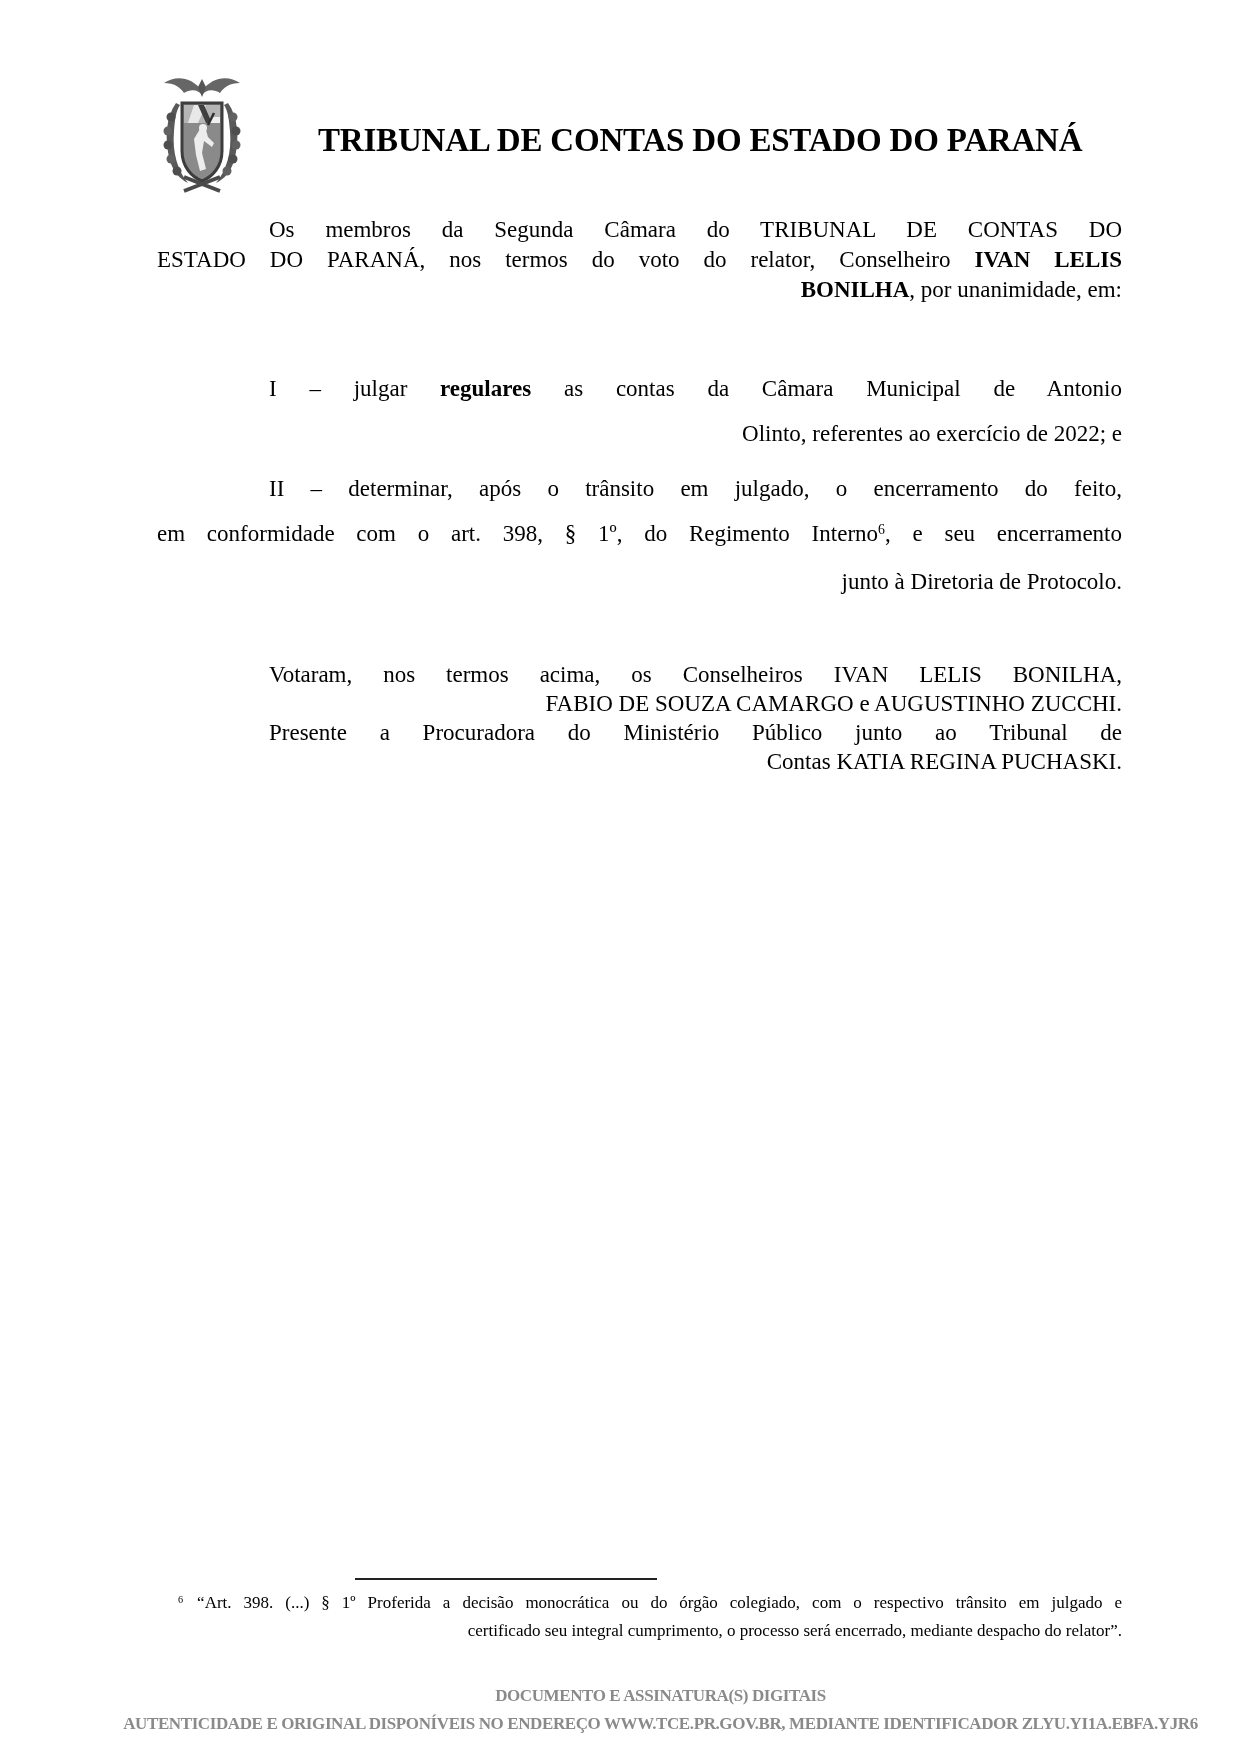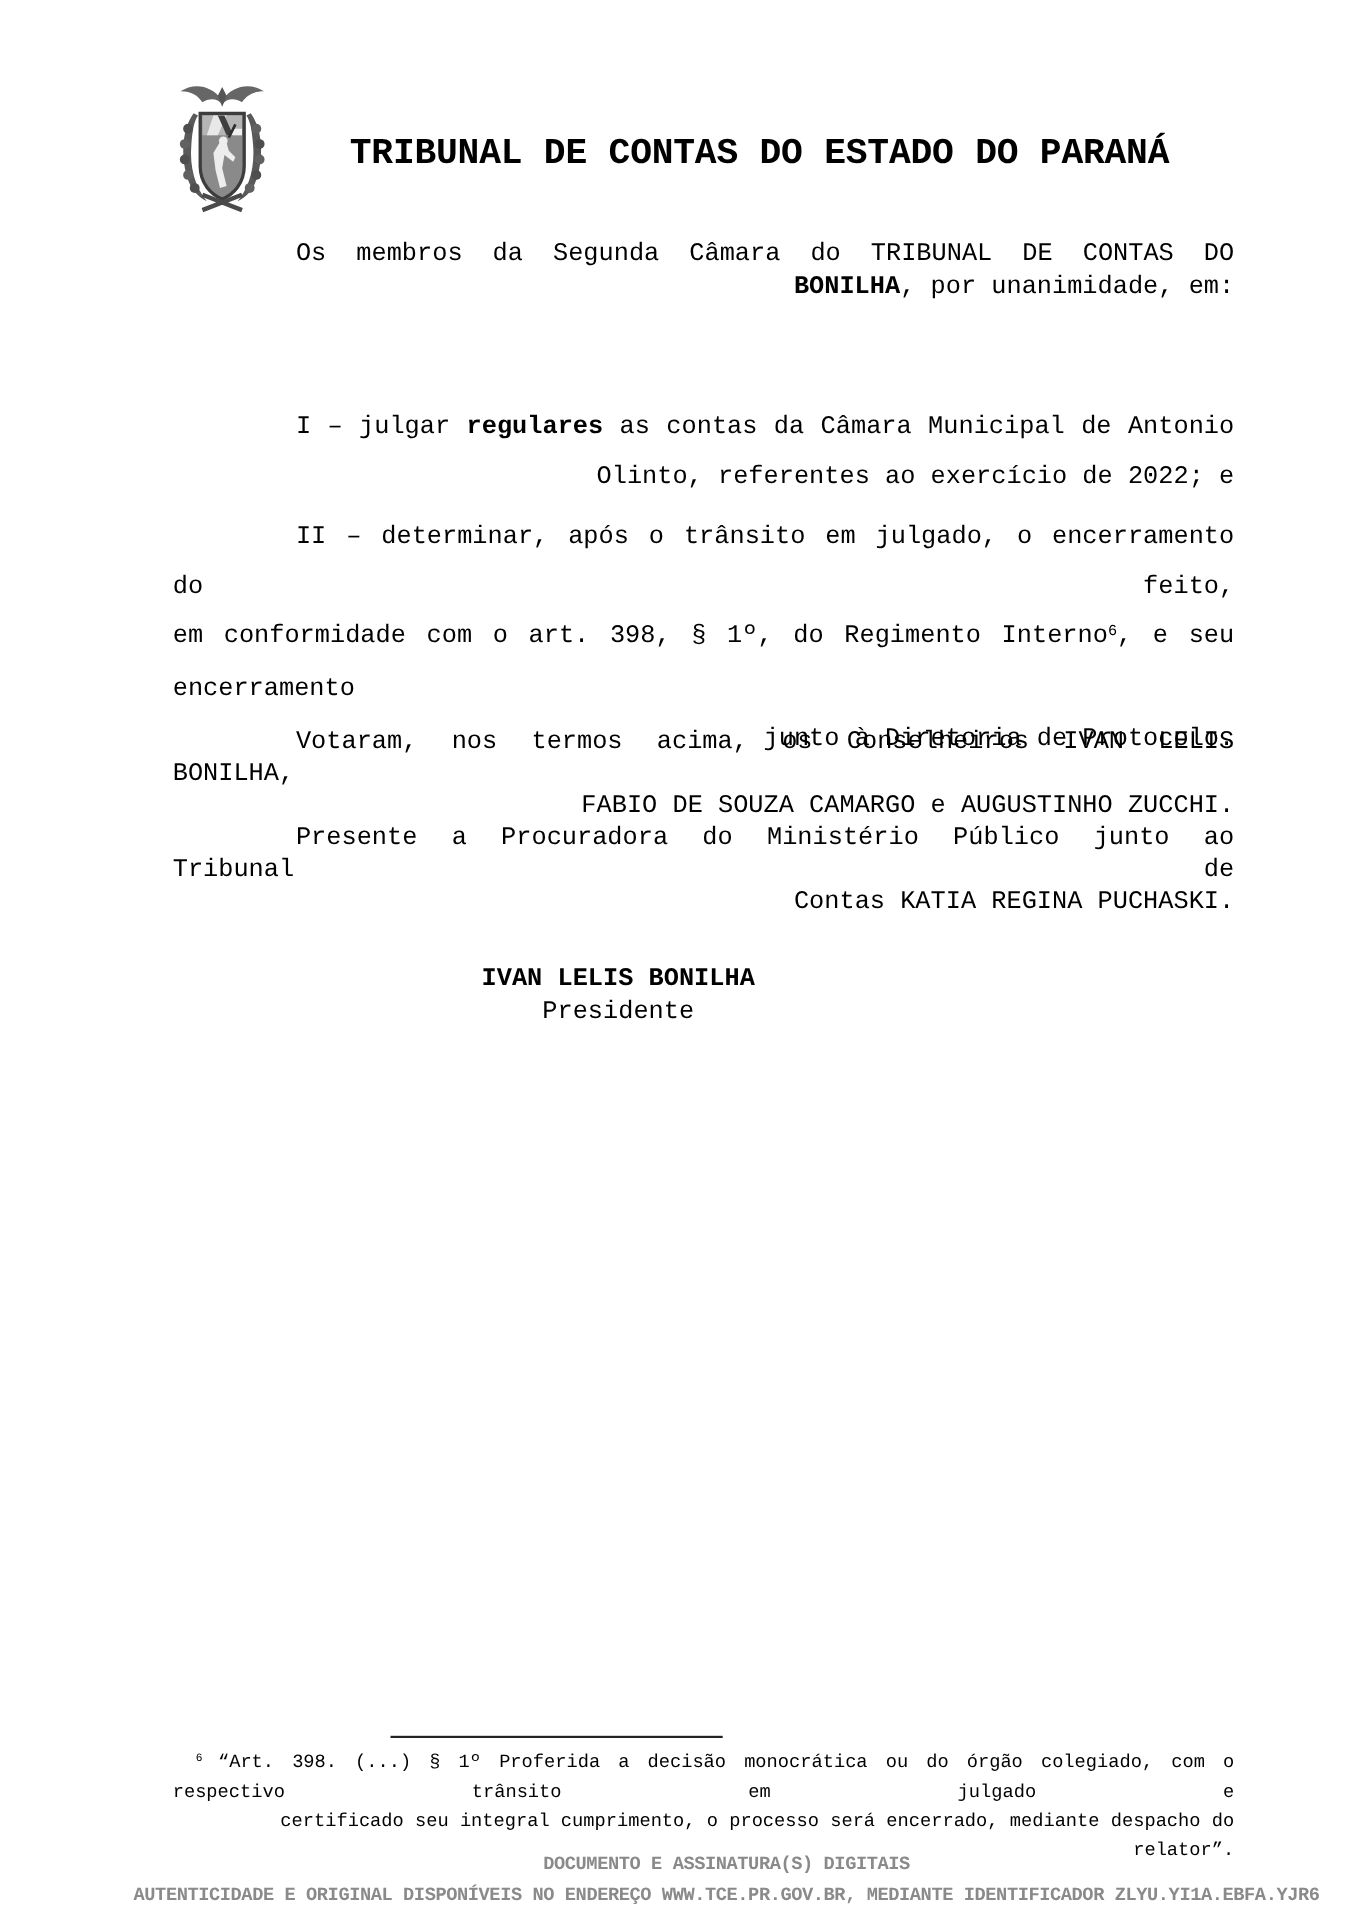--- a/index.html
+++ b/index.html
@@ -1,17 +1,17 @@
 <!DOCTYPE html>
 <html><head>
 <meta charset="utf-8">
 <style>
   html,body{margin:0;padding:0;background:#fff;}
   .page{position:relative;width:1241px;height:1755px;background:#ffffff;overflow:hidden;
-        font-family:Liberation Mono, monospace;color:#000;}
+        font-family:Liberation Serif, serif;color:#000;}
   .abs{position:absolute;}
   #logo{left:154px;top:73px;width:96px;height:122px;}
   #title{left:318px;top:120px;font-size:33px;font-weight:bold;line-height:40px;white-space:nowrap;letter-spacing:-0.2px;}
   .col{left:157px;width:965px;}
   #p-intro{top:215px;font-size:23px;line-height:30px;}
   #p-item1{top:366px;font-size:23px;line-height:45px;}
   #p-item2{top:466px;font-size:23px;line-height:45px;}
   #p-votes{top:660px;font-size:23px;line-height:29px;}
   #signature{left:157px;top:874px;width:810px;text-align:center;font-size:23px;line-height:30px;}
   #signature .name{font-weight:bold;}
@@ -64,42 +64,39 @@
       <path d="M54 52 L60 40" stroke="#2f2f2f" stroke-width="2.5"></path>
 
       <path d="M30 118 L66 104 M30 104 L66 118" stroke="#4a4a4a" stroke-width="4"></path>
     </svg>
   </div>
 
   <div class="abs" id="title">TRIBUNAL DE CONTAS DO ESTADO DO PARANÁ</div>
 
   <div class="abs col" id="p-intro">
       <div class="line indent just"><span class="">Os membros da Segunda Câmara do TRIBUNAL DE CONTAS DO</span></div>
+      <div class="line just"><span class="">ESTADO DO PARANÁ, nos termos do voto do relator, Conselheiro </span><span class="b">IVAN LELIS</span></div>
       <div class="line"><span class="b">BONILHA</span><span class="">, por unanimidade, em:</span></div>
     </div>
   <div class="abs col" id="p-item1">
       <div class="line indent just"><span class="">I – julgar </span><span class="b">regulares</span><span class=""> as contas da Câmara Municipal de Antonio</span></div>
       <div class="line"><span class="">Olinto, referentes ao exercício de 2022; e</span></div>
     </div>
   <div class="abs col" id="p-item2">
       <div class="line indent just"><span class="">II – determinar, após o trânsito em julgado, o encerramento do feito,</span></div>
       <div class="line just"><span class="">em conformidade com o art. 398, § 1º, do Regimento Interno</span><span class="sup">6</span><span class="">, e seu encerramento</span></div>
       <div class="line"><span class="">junto à Diretoria de Protocolo.</span></div>
     </div>
   <div class="abs col" id="p-votes">
       <div class="line indent just"><span class="">Votaram, nos termos acima, os Conselheiros IVAN LELIS BONILHA,</span></div>
       <div class="line"><span class="">FABIO DE SOUZA CAMARGO e AUGUSTINHO ZUCCHI.</span></div>
       <div class="line indent just"><span class="">Presente a Procuradora do Ministério Público junto ao Tribunal de</span></div>
       <div class="line"><span class="">Contas KATIA REGINA PUCHASKI.</span></div>
     </div>
 
-  <div class="abs" id="signature">
-    <div class="name">IVAN LELIS BONILHA</div>
-    <div>Presidente</div>
-  </div>
 
   <div class="abs" id="fn-rule" style="background: rgb(34, 34, 34);"></div>
   <div class="abs col" id="footnote">
       <div class="line indent-sm just"><span class="sup gap">6</span><span class="">“Art. 398. (...) § 1º Proferida a decisão monocrática ou do órgão colegiado, com o respectivo trânsito em julgado e</span></div>
       <div class="line"><span class="">certificado seu integral cumprimento, o processo será encerrado, mediante despacho do relator”.</span></div>
     </div>
 
   <div class="abs" id="footer" style="color: rgb(138, 138, 138); padding-left: 40px;">
     <div>DOCUMENTO E ASSINATURA(S) DIGITAIS</div>
     <div>AUTENTICIDADE E ORIGINAL DISPONÍVEIS NO ENDEREÇO WWW.TCE.PR.GOV.BR, MEDIANTE IDENTIFICADOR ZLYU.YI1A.EBFA.YJR6</div>

